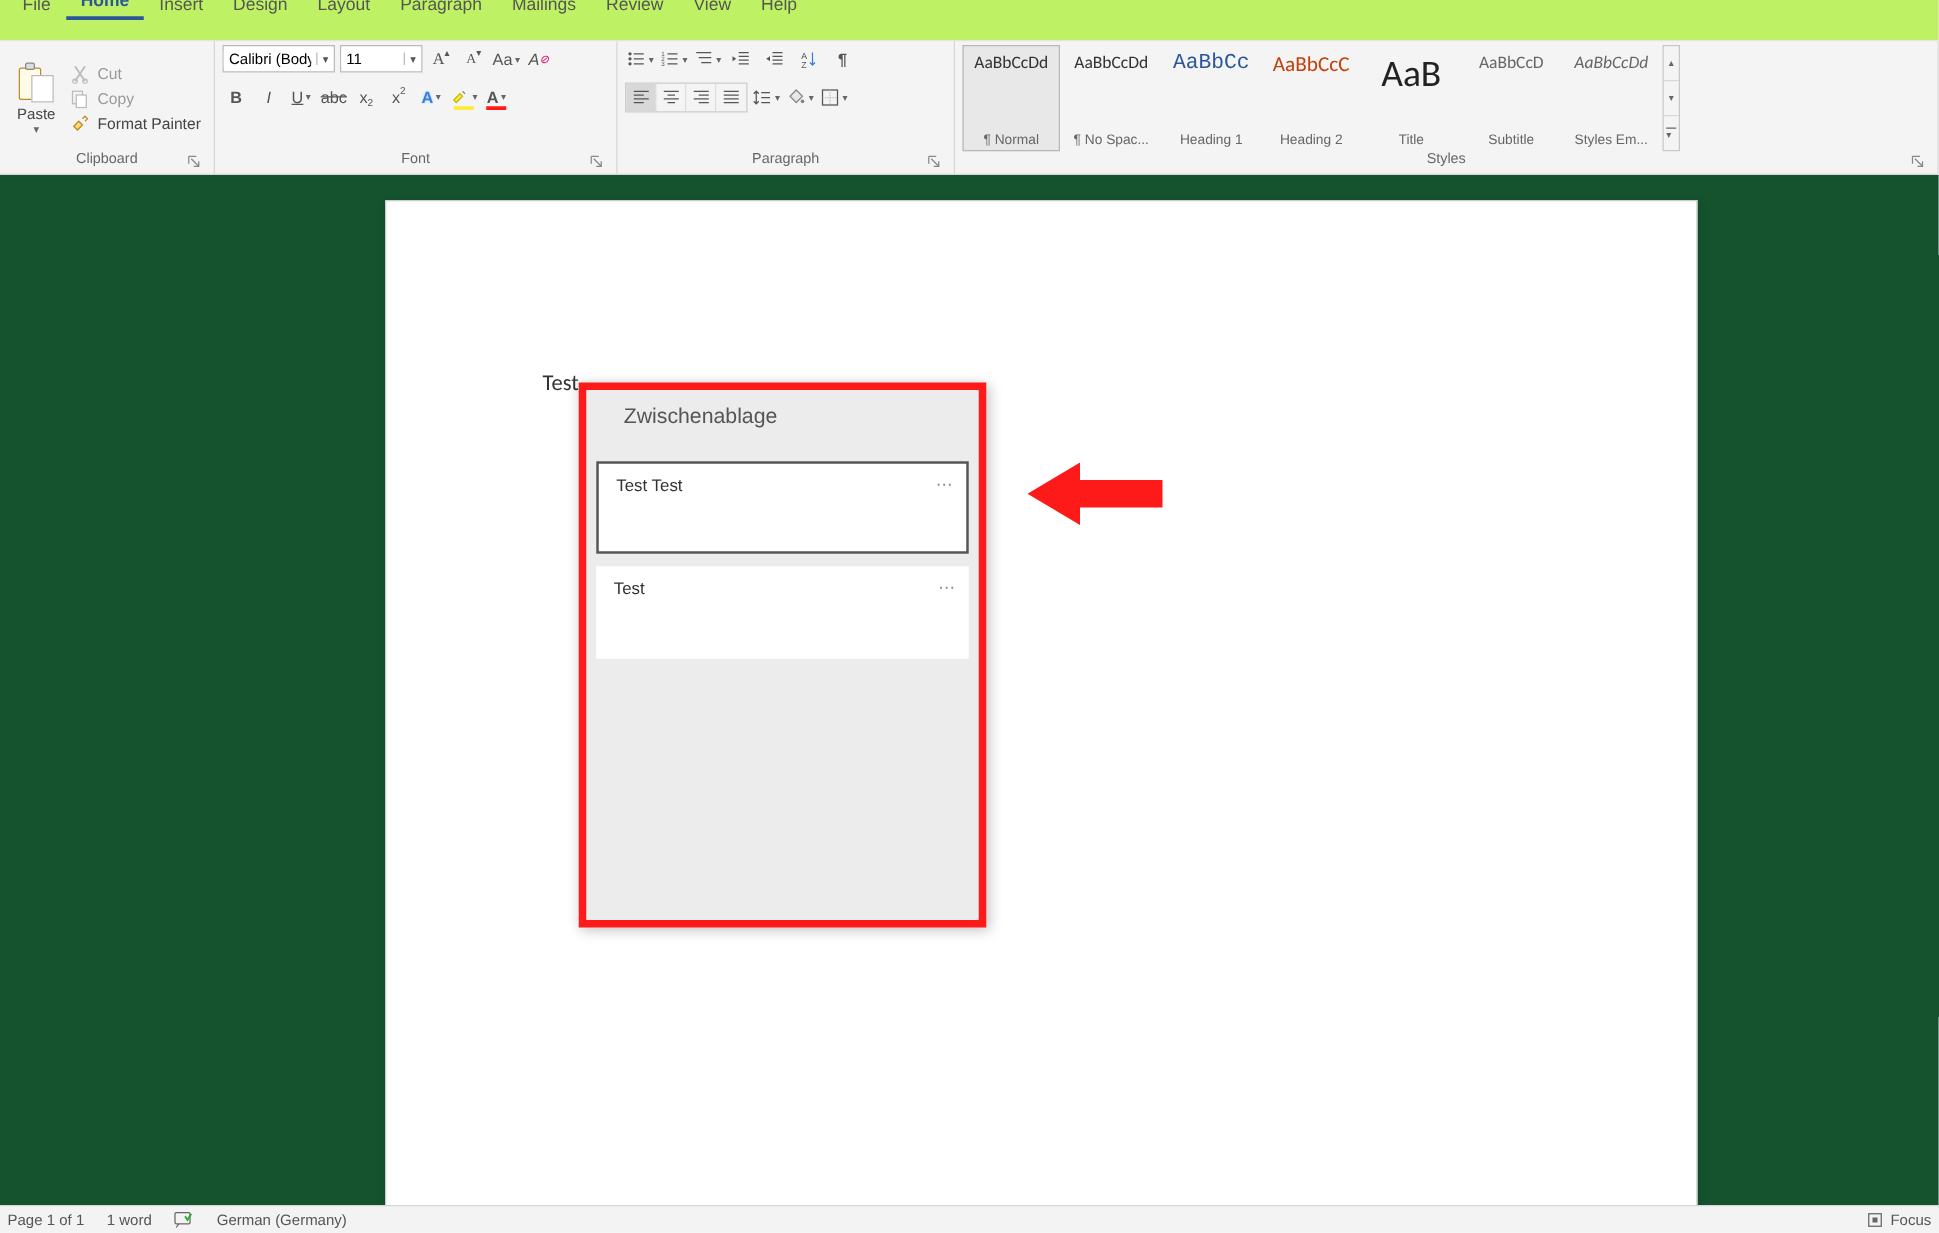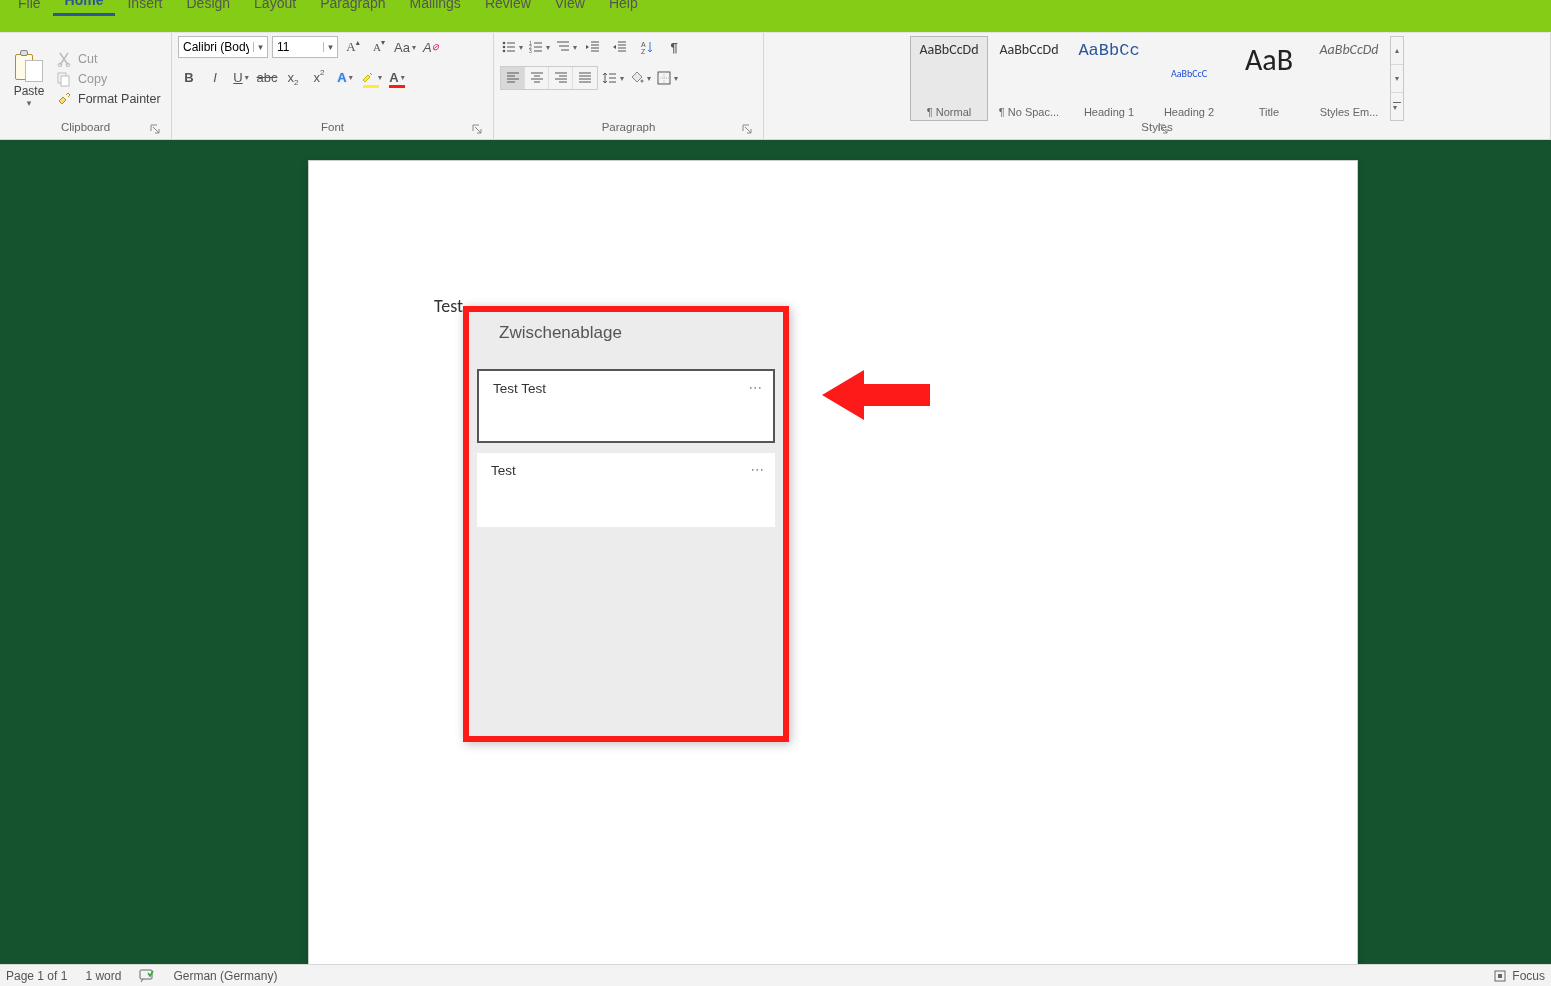--- a/index.html
+++ b/index.html
@@ -1,19 +1,19 @@
 <!DOCTYPE html>
 <html><head>
 <meta charset="utf-8">
 <style>
   * { box-sizing: border-box; margin: 0; padding: 0; }
   html, body { width: 1551px; height: 986px; font-family: "Segoe UI", Arial, sans-serif; background: #f3f3f3; overflow: hidden; }
 
   
-  .tabs { display: flex; align-items: flex-end; height: 30px; background: #84cc16; padding: 16px 6px; }
+  .tabs { display: flex; align-items: flex-end; height: 30px; background: #bef264; padding: 16px 6px; }
   .tab { padding: 5px 12px 5px; font-size: 14px; color: #555; cursor: pointer; }
   .tab.active { color: #2b579a; border-bottom: 3px solid #2b579a; font-weight: 600; }
 
   
   .ribbon { display: flex; background: #f4f4f4; border-top: 1px solid #e4e4e4; border-bottom: 1px solid #d6d6d6; height: 108px; }
   .group { border-right: 1px solid #d6d6d6; position: relative; display: flex; flex-direction: column; justify-content: space-between; padding: 3px 6px 1px 6px; }
   .group-label { text-align: center; font-size: 11.5px; color: #666; padding-bottom: 3px; position: relative; min-height: 17px; }
   .group-launcher { position: absolute; right: 4px; bottom: 3px; width: 12px; height: 12px; }
   .group-launcher svg { display: block; }
 
@@ -315,41 +315,45 @@
     <div class="group-label">
       <span>Paragraph</span>
       <span class="group-launcher">
         <svg viewBox="0 0 12 12">
             <path d="M2 2 H8 M2 2 V8 M4 4 L10 10 M10 6 V10 H6" stroke="#888" stroke-width="1" fill="none"></path>
           </svg>
       </span>
     </div>
   </div>
 
-  <div class="group" style="flex:1;align-items:center;">
+  <div class="group" style="flex:1;">
     <div class="styles-body" id="styles-body">
         <div class="style-item selected">
           <div class="style-preview" style="font-size:14px;color:#333;">AaBbCcDd</div>
           <div class="style-label">¶ Normal</div>
         </div>
         <div class="style-item">
           <div class="style-preview" style="font-size:14px;color:#333;">AaBbCcDd</div>
           <div class="style-label">¶ No Spac...</div>
         </div>
         <div class="style-item">
           <div class="style-preview" style="font-size:17px;color:#2b579a;font-family:Liberation Mono, monospace;">AaBbCc</div>
           <div class="style-label">Heading 1</div>
         </div>
         <div class="style-item">
-          <div class="style-preview" style="font-size:10px;color:#1d4ed8;margin-top:26px;">AaBbCcC</div>
+          <div class="style-preview" style="font-size:17px;color:#c2410c;">AaBbCcC</div>
           <div class="style-label">Heading 2</div>
         </div>
         <div class="style-item">
           <div class="style-preview" style="font-size:30px;color:#222;">AaB</div>
           <div class="style-label">Title</div>
+        </div>
+        <div class="style-item">
+          <div class="style-preview" style="font-size:14px;color:#666;">AaBbCcD</div>
+          <div class="style-label">Subtitle</div>
         </div>
         <div class="style-item">
           <div class="style-preview" style="font-size:14px;color:#666;font-style:italic;">AaBbCcDd</div>
           <div class="style-label">Styles Em...</div>
         </div>
         <div class="style-scroll">
           <div>▴</div>
           <div>▾</div>
           <div>
             <span style="border-top:1px solid #666;display:block;width:8px;">▾</span>

